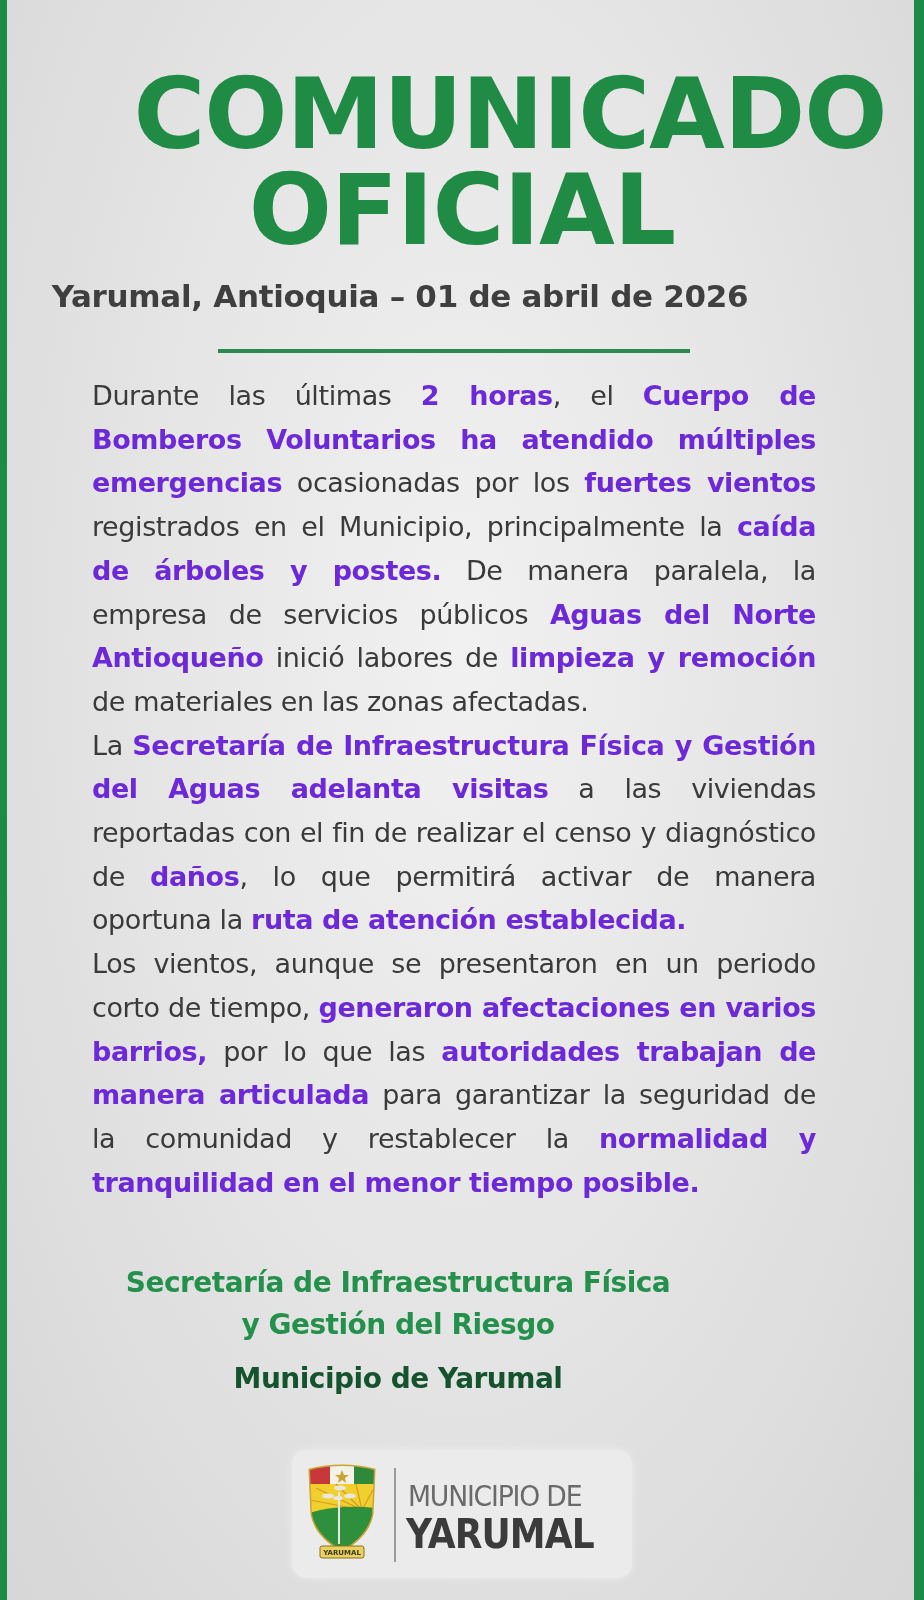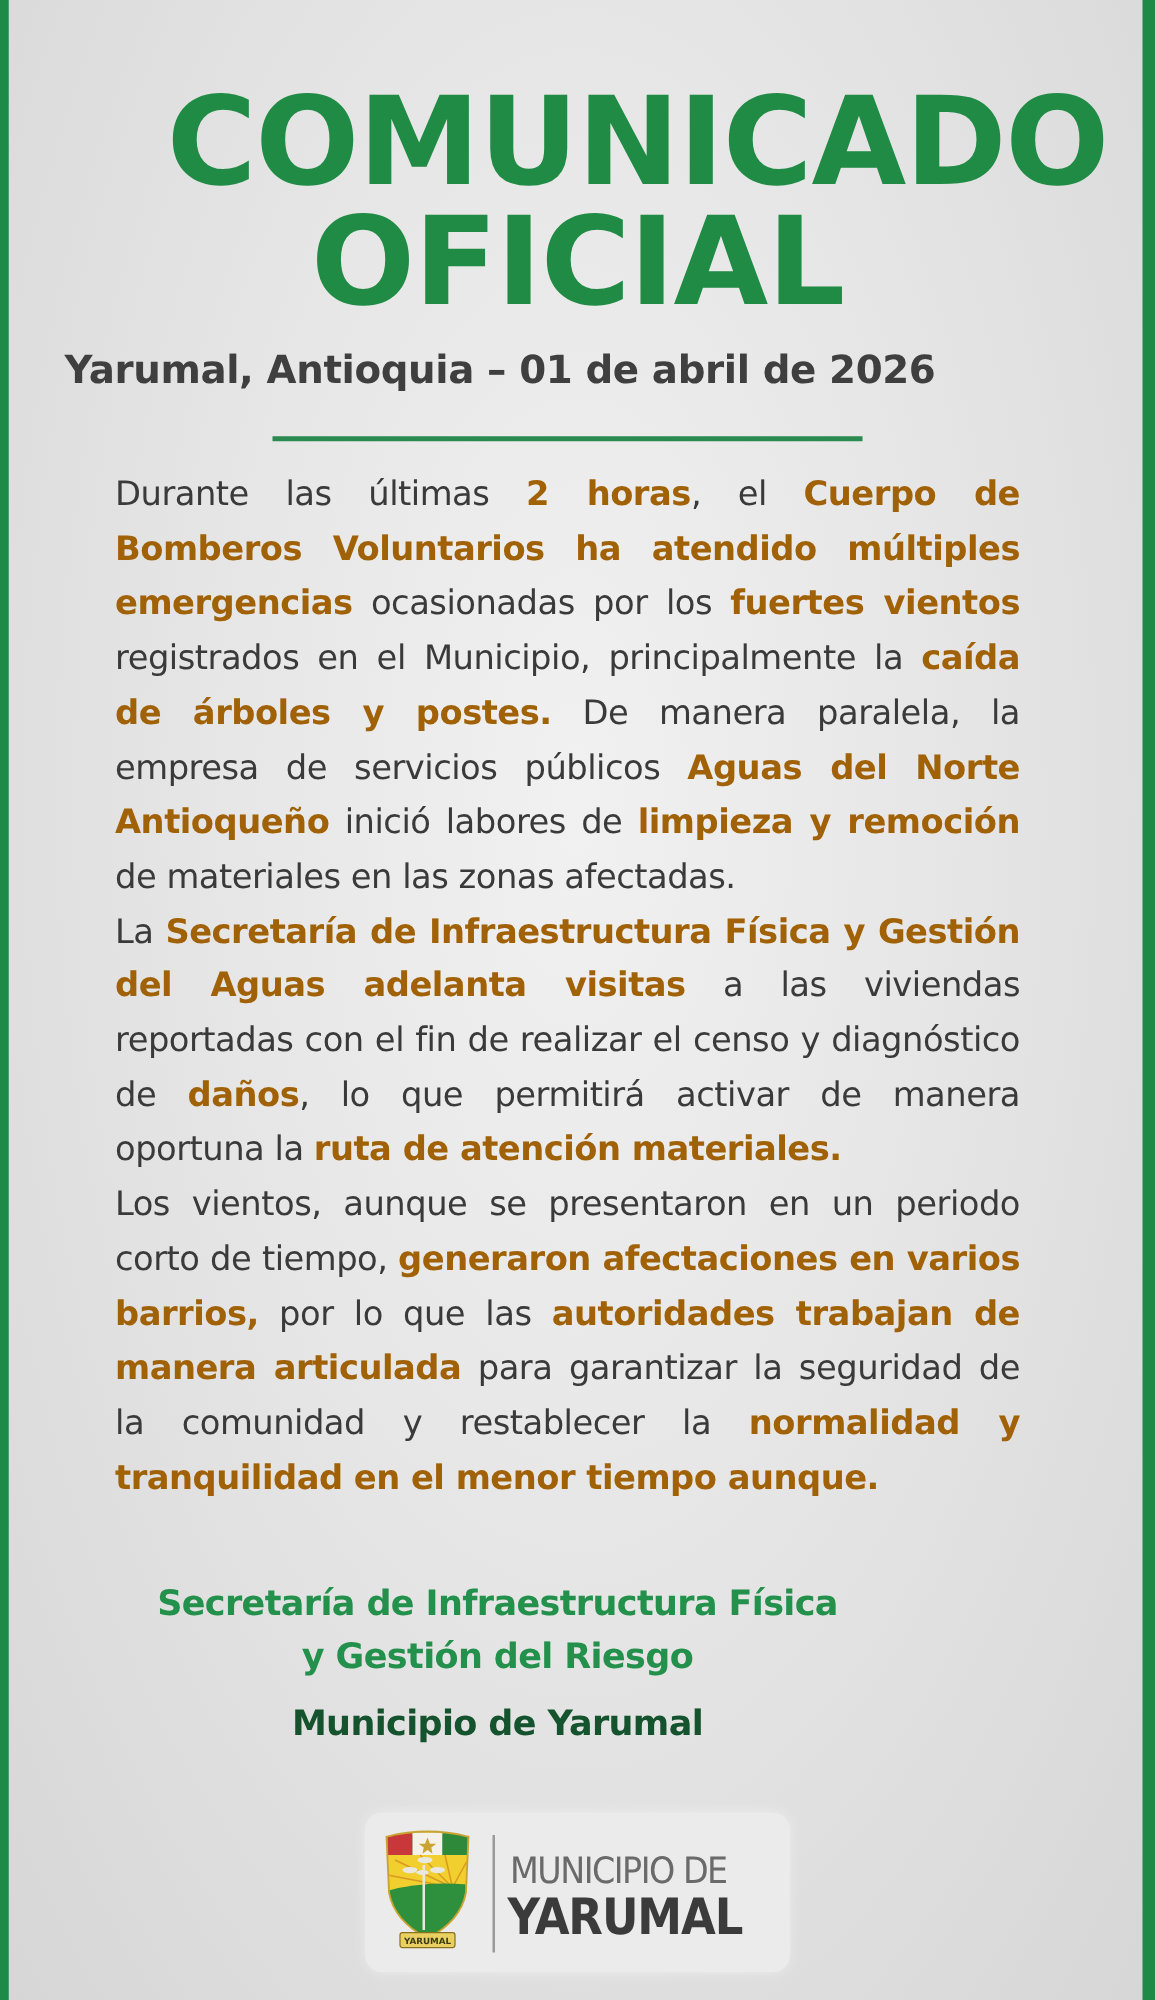--- a/index.html
+++ b/index.html
@@ -25,21 +25,21 @@
     font-family: "DejaVu Sans", sans-serif; letter-spacing: -0.3px;
   }
   .divider { position: absolute; top: 349px; left: 218px; width: 472px; height: 4px; background: #2b8a50; }
 
   .body-text {
     position: absolute; top: 374px; left: 92px; width: 724px;
     font-size: 27px; line-height: 43.7px; color: #3a3a3a; text-align: justify;
     font-family: "DejaVu Sans", sans-serif; letter-spacing: -0.4px;
   }
   .body-text p { margin: 0; text-align: justify; text-align-last: left; }
-  .body-text b { font-weight: bold; color: #a16207; }
+  .body-text b { font-weight: bold; color: #6d28d9; }
 
   .sig {
     position: absolute; left: 0; width: 796px; text-align: center;
     color: #23914b; font-weight: bold; font-family: "DejaVu Sans", sans-serif;
   }
   .sig-1 { top: 1262px; font-size: 28px; line-height: 42px; letter-spacing: -0.5px; }
   .sig-2 { top: 1304px; font-size: 28px; line-height: 42px; letter-spacing: -0.5px; text-align: center; }
   .sig-3 { top: 1355px; font-size: 28px; line-height: 48px; color: #14532d; letter-spacing: -0.5px; }
 
   .logo-box {
@@ -72,25 +72,25 @@
 <div class="date">Yarumal, Antioquia – 01 de abril de 2026</div>
 <div class="divider"></div>
 
 <div class="body-text">
 
   <p>
     <span>Durante las últimas </span><b>2 horas</b><span>, el </span><b>Cuerpo de Bomberos Voluntarios ha atendido múltiples emergencias</b><span> ocasionadas por los </span><b>fuertes vientos</b><span> registrados en el Municipio, principalmente la </span><b>caída de árboles y postes.</b><span> De manera paralela, la empresa de servicios públicos </span><b>Aguas del Norte Antioqueño</b><span> inició labores de </span><b>limpieza y remoción</b><span> de materiales en las zonas afectadas.</span>
   </p>
 
   <p>
-    <span>La </span><b>Secretaría de Infraestructura Física y Gestión del Aguas adelanta visitas</b><span> a las viviendas reportadas con el fin de realizar el censo y diagnóstico de </span><b>daños</b><span>, lo que permitirá activar de manera oportuna la </span><b>ruta de atención materiales.</b>
+    <span>La </span><b>Secretaría de Infraestructura Física y Gestión del Aguas adelanta visitas</b><span> a las viviendas reportadas con el fin de realizar el censo y diagnóstico de </span><b>daños</b><span>, lo que permitirá activar de manera oportuna la </span><b>ruta de atención establecida.</b>
   </p>
 
   <p>
-    <span>Los vientos, aunque se presentaron en un periodo corto de tiempo, </span><b>generaron afectaciones en varios barrios,</b><span> por lo que las </span><b>autoridades trabajan de manera articulada</b><span> para garantizar la seguridad de la comunidad y restablecer la </span><b>normalidad y tranquilidad en el menor tiempo aunque.</b>
+    <span>Los vientos, aunque se presentaron en un periodo corto de tiempo, </span><b>generaron afectaciones en varios barrios,</b><span> por lo que las </span><b>autoridades trabajan de manera articulada</b><span> para garantizar la seguridad de la comunidad y restablecer la </span><b>normalidad y tranquilidad en el menor tiempo posible.</b>
   </p>
 </div>
 
 <div class="sig sig-1">Secretaría de Infraestructura Física</div>
 <div class="sig sig-2">y Gestión del Riesgo</div>
 <div class="sig sig-3">Municipio de Yarumal</div>
 
 <div class="logo-box">
   <svg class="shield" viewBox="0 0 72 96">
     <defs>

